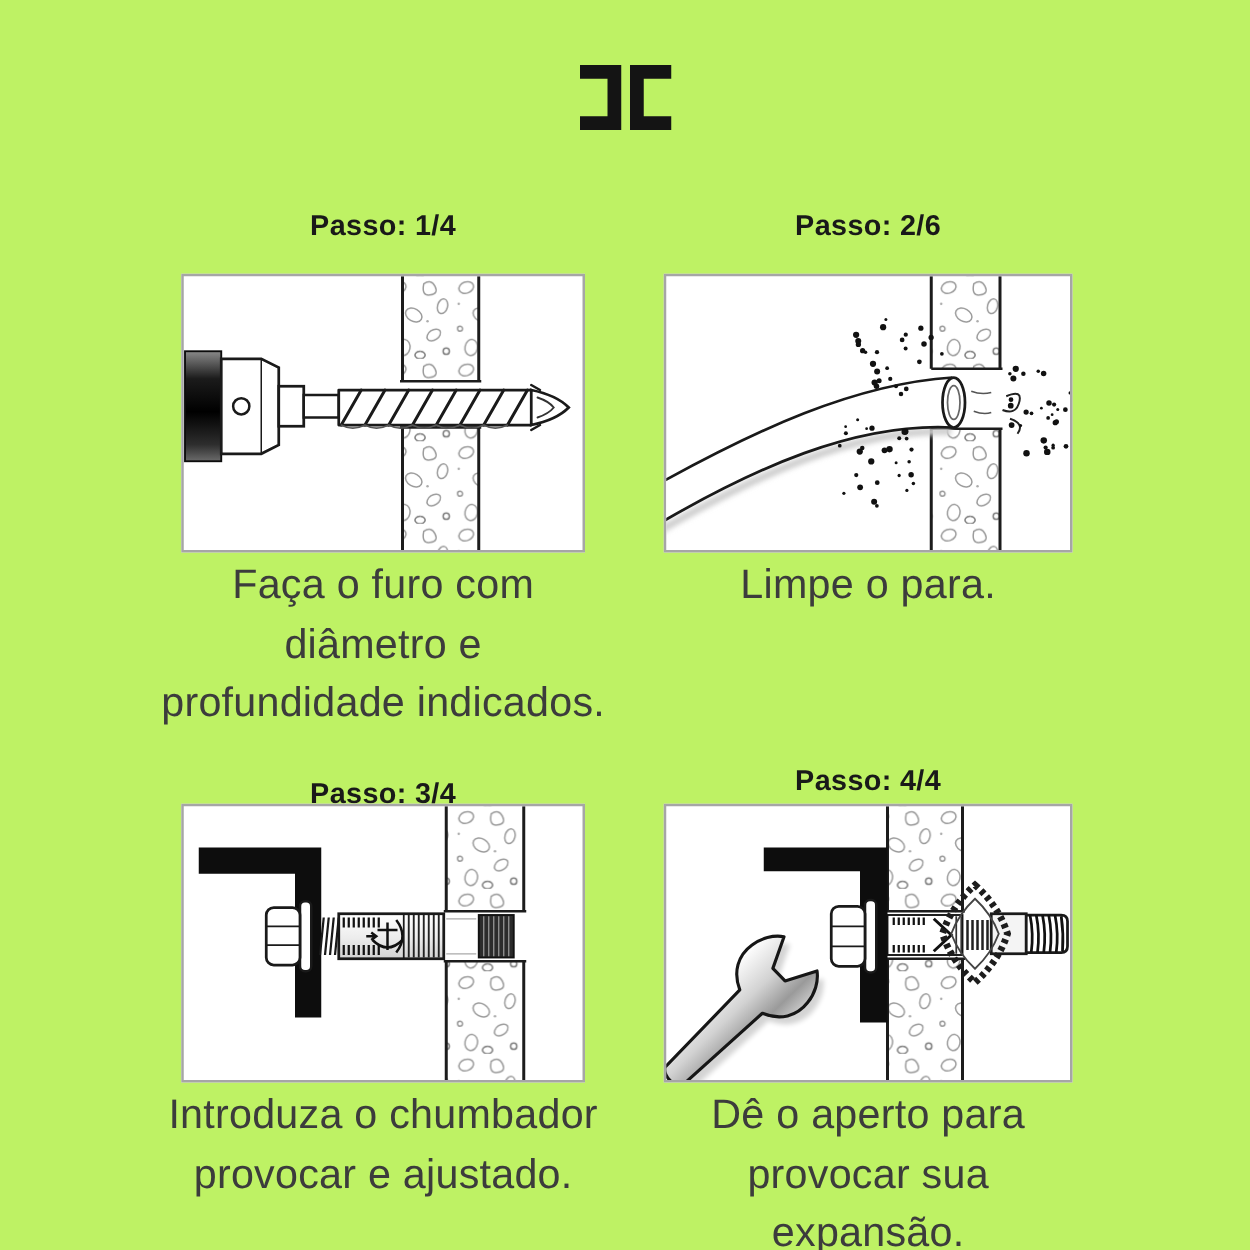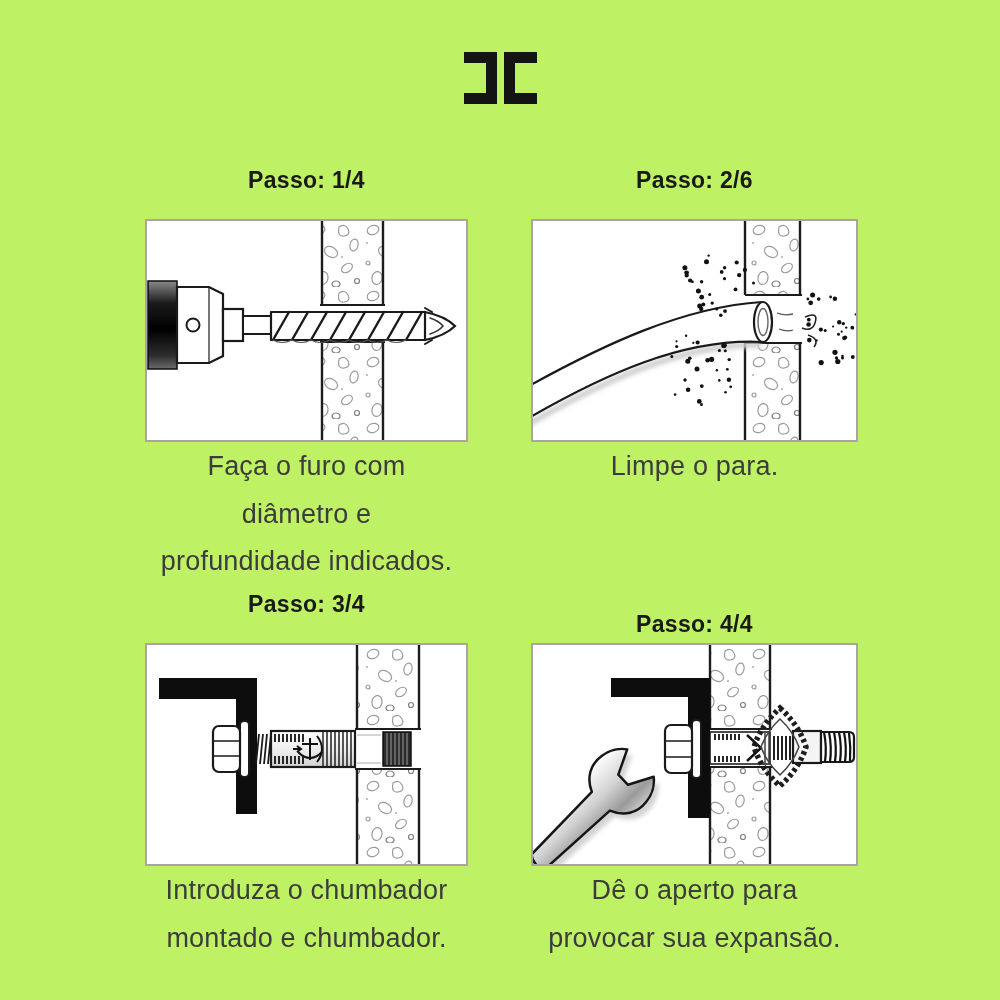--- a/index.html
+++ b/index.html
@@ -3,29 +3,29 @@
 <meta charset="utf-8">
 <style>
   html,body{margin:0;padding:0;background:#ffffff;}
   #canvas{position:relative;width:1000px;height:1000px;background:#bef264;overflow:hidden;
           font-family:"Liberation Sans",sans-serif;}
   .logo{position:absolute;left:464px;top:52px;width:74px;height:52px;}
   .step-title{position:absolute;text-align:center;font-size:23px;font-weight:700;color:#191919;
               letter-spacing:.3px;}
   .t1{left:145px;top:167px;width:323px;}
   .t2{left:531px;top:167px;width:327px;}
-  .t3{left:145px;top:591px;width:323px;}
+  .t3{left:145px;top:621px;width:323px;}
   .t4{left:531px;top:591px;width:327px;margin-top:20px;}
   .panel{position:absolute;background:#ffffff;border:2px solid #a6a6a6;box-sizing:border-box;}
   .p1{left:145px;top:219px;width:323px;height:223px;}
   .p2{left:531px;top:219px;width:327px;height:223px;}
   .p3{left:145px;top:643px;width:323px;height:223px;}
   .p4{left:531px;top:643px;width:327px;height:223px;}
   .panel svg{display:block;width:100%;height:100%;}
-  .caption{position:absolute;text-align:center;font-size:27px;line-height:47.5px;color:#3c3c3c;
+  .caption{position:absolute;text-align:center;font-size:33px;line-height:47.5px;color:#3c3c3c;
            letter-spacing:.2px;}
   .c1{left:120px;top:443px;width:373px;}
   .c2{left:521px;top:443px;width:347px;}
   .c3{left:120px;top:867px;width:373px;}
   .c4{left:521px;top:867px;width:347px;}
 </style>
 </head>
 <body>
 
 <div id="canvas">
@@ -312,20 +312,20 @@
   <div class="caption c1">
     <div>Faça o furo com</div>
     <div>diâmetro e</div>
     <div>profundidade indicados.</div>
   </div>
   <div class="caption c2">
     <div>Limpe o para.</div>
   </div>
   <div class="caption c3">
     <div>Introduza o chumbador</div>
-    <div>montado e chumbador.</div>
+    <div>provocar e ajustado.</div>
   </div>
   <div class="caption c4">
     <div>Dê o aperto para</div>
     <div>provocar sua expansão.</div>
   </div>
 
 </div>
 
 </body></html>

